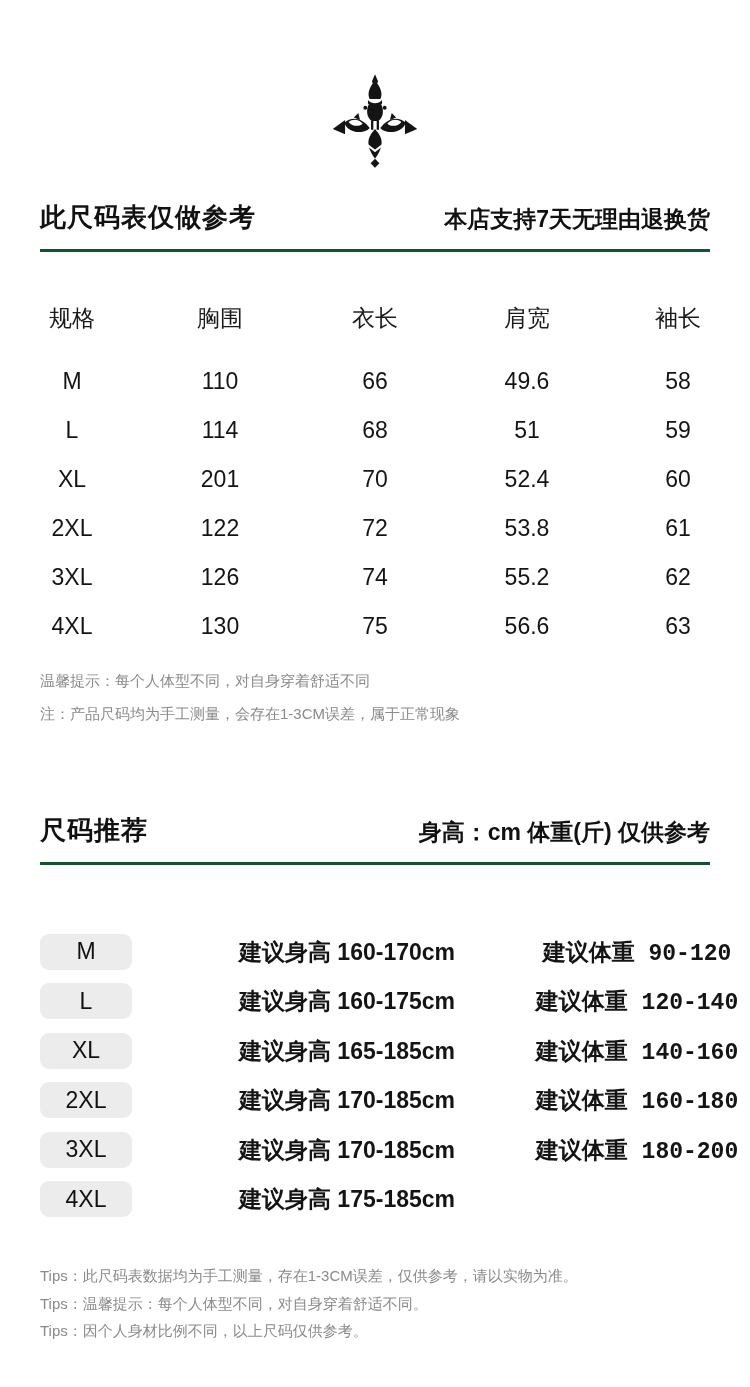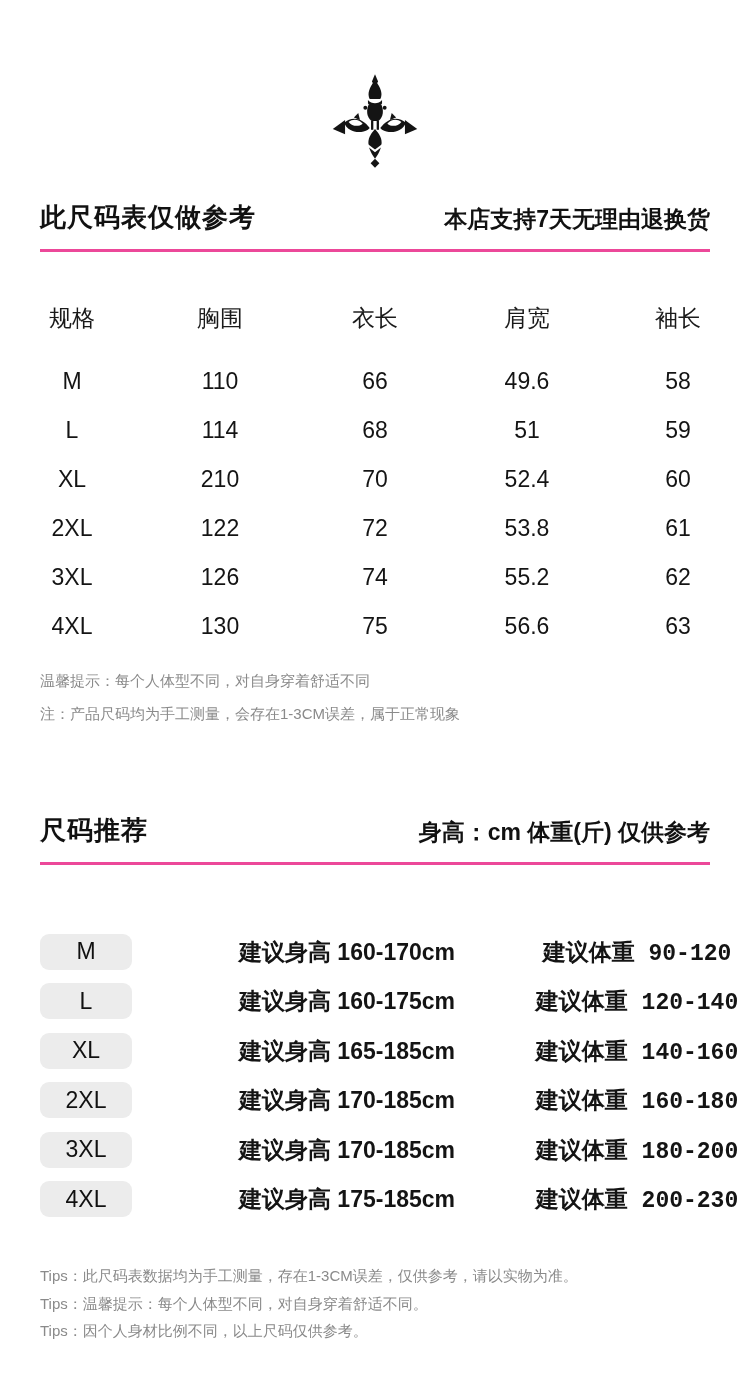--- a/index.html
+++ b/index.html
@@ -7,21 +7,21 @@
   body {
     width:750px; height:1387px; margin:0 auto; overflow:hidden;
     font-family:"Liberation Sans","DejaVu Sans",sans-serif;
     color:#111111;
   }
   .ornament-wrap { padding-top:74px; display:flex; justify-content:center; }
   .ornament-wrap svg { display:block; }
 
   .section-header {
     margin:32px 40px 0; padding-bottom:14px;
-    border-bottom:3px solid #ec4899;
+    border-bottom:3px solid #14532d;
     display:flex; justify-content:space-between; align-items:flex-end;
     white-space:nowrap;
   }
   .section-header .sh-title { font-size:26px; font-weight:700; letter-spacing:1px; }
   .section-header .sh-note  { font-size:23px; font-weight:600; }
 
   
   .size-table { margin:38px 40px 0; }
   .st-row { position:relative; height:49px; white-space:nowrap; }
   .st-row.header { height:56px; margin-bottom:10px; }
@@ -116,21 +116,21 @@
   </div>
   <div class="st-row">
     <span class="c1">L</span>
     <span class="c2">114</span>
     <span class="c3">68</span>
     <span class="c4">51</span>
     <span class="c5">59</span>
   </div>
   <div class="st-row">
     <span class="c1">XL</span>
-    <span class="c2">210</span>
+    <span class="c2">201</span>
     <span class="c3">70</span>
     <span class="c4">52.4</span>
     <span class="c5">60</span>
   </div>
   <div class="st-row">
     <span class="c1">2XL</span>
     <span class="c2">122</span>
     <span class="c3">72</span>
     <span class="c4">53.8</span>
     <span class="c5">61</span>
@@ -183,21 +183,20 @@
     <span class="rec-weight">建议体重 160-180</span>
   </div>
   <div class="rec-row">
     <button class="rec-chip">3XL</button>
     <span class="rec-height">建议身高 170-185cm</span>
     <span class="rec-weight">建议体重 180-200</span>
   </div>
   <div class="rec-row">
     <button class="rec-chip">4XL</button>
     <span class="rec-height">建议身高 175-185cm</span>
-    <span class="rec-weight">建议体重 200-230</span>
   </div>
 </div>
 
 <div class="tips-bottom">
   <p>Tips：此尺码表数据均为手工测量，存在1-3CM误差，仅供参考，请以实物为准。</p>
   <p>Tips：温馨提示：每个人体型不同，对自身穿着舒适不同。</p>
   <p>Tips：因个人身材比例不同，以上尺码仅供参考。</p>
 </div>
 
 </body></html>

